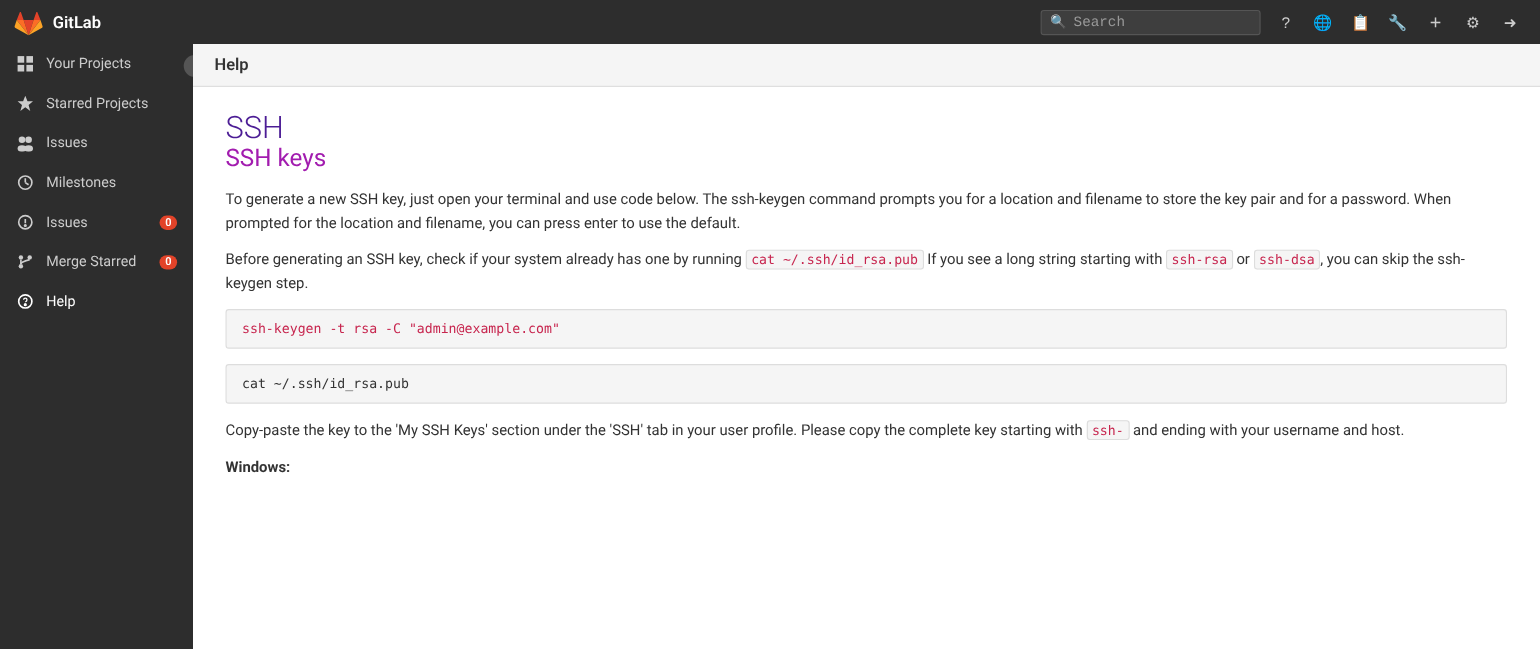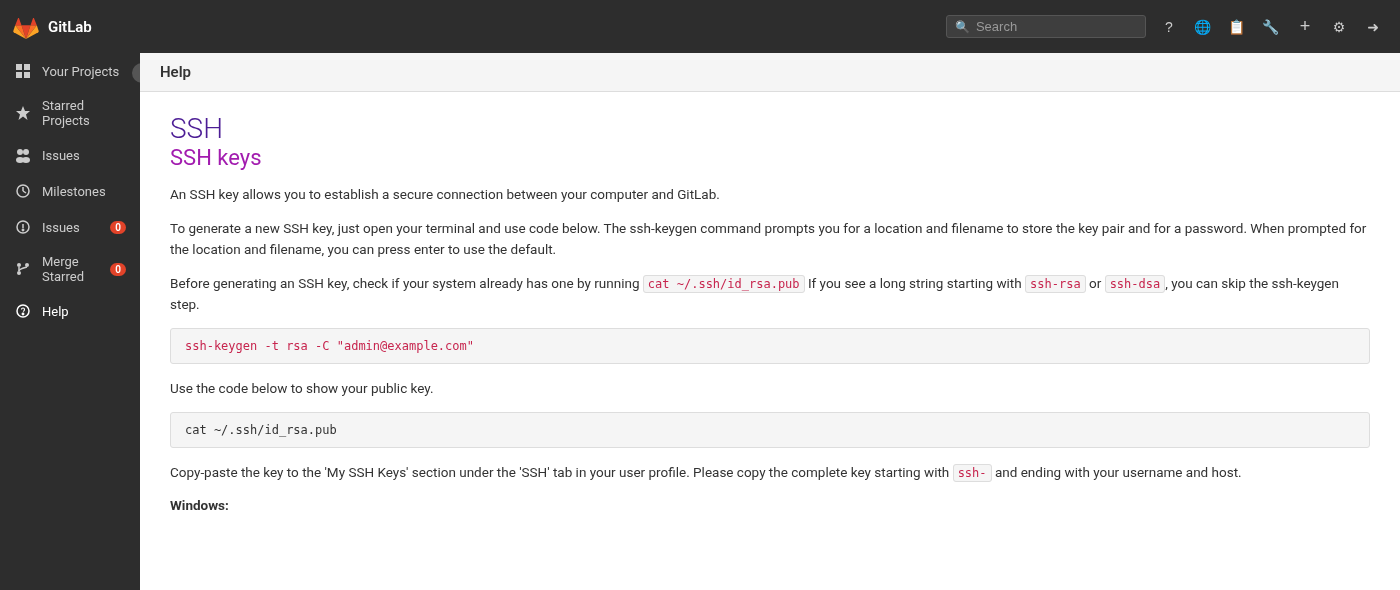--- a/index.html
+++ b/index.html
@@ -1,20 +1,20 @@
 <!DOCTYPE html>
 <html><head>
   <meta charset="utf-8">
   <style>
     * { box-sizing: border-box; margin: 0; padding: 0; }
     body { font-family: -apple-system, BlinkMacSystemFont, "Segoe UI", Roboto, sans-serif; font-size: 14px; color: #333; display: flex; flex-direction: column; height: 590px; overflow: hidden; }
 
     
     .top-header {
-      height: 53px;
+      height: 40px;
       background: #2d2d2d;
       display: flex;
       align-items: center;
       padding: 4px 12px;
       flex-shrink: 0;
       gap: 8px;
     }
     .top-header .logo-area {
       display: flex;
       align-items: center;
@@ -38,20 +38,21 @@
       gap: 6px;
       width: 200px;
     }
     .header-search input {
       background: transparent;
       border: none;
       outline: none;
       color: #eab308;
       font-size: 13px;
       width: 100%;
+      font-family: Liberation Mono, monospace;
     }
     .header-search input::placeholder { color: #999; }
     .header-icons {
       display: flex;
       align-items: center;
       gap: 4px;
     }
     .header-icon-btn {
       width: 30px;
       height: 30px;
@@ -68,21 +69,21 @@
 
     
     .main-layout {
       display: flex;
       flex: 1;
       overflow: hidden;
     }
 
     
     .sidebar {
-      width: 140px;
+      width: 175px;
       background: #2d2d2d;
       flex-shrink: 0;
       display: flex;
       flex-direction: column;
       position: relative;
       overflow-y: auto;
     }
     .sidebar-toggle {
       position: absolute;
       right: -12px;
@@ -313,36 +314,32 @@
   </div>
 
   <div class="page-content">
     <div class="page-header">
       <span>Help</span>
     </div>
     <div class="content-body">
       <h1>SSH</h1>
       <h2>SSH keys</h2>
 
-      <p>
-        <span>An SSH key allows you to establish a secure connection between your computer and GitLab.</span>
-      </p>
 
       <p>To generate a new SSH key, just open your terminal and use code below. The ssh-keygen command prompts you for a location and filename to store the key pair and for a password. When prompted for the location and filename, you can press enter to use the default.</p>
 
       <p>
         <span>Before generating an SSH key, check if your system already has one by running </span><code class="inline">cat ~/.ssh/id_rsa.pub</code><span> If you see a long string starting with </span><code class="inline">ssh-rsa</code><span> or </span><code class="inline">ssh-dsa</code><span>, you can skip the ssh-keygen step.</span>
       </p>
 
 
       <div class="code-block">
         <span style="color:#c7254e;">ssh-keygen -t rsa -C "admin@example.com"</span>
       </div>
 
-      <p>Use the code below to show your public key.</p>
 
       <div class="code-block">
         <span>cat ~/.ssh/id_rsa.pub</span>
       </div>
 
       <p>
         <span>Copy-paste the key to the 'My SSH Keys' section under the 'SSH' tab in your user profile. Please copy the complete key starting with </span><code class="inline">ssh-</code><span> and ending with your username and host.</span>
       </p>
 
 

